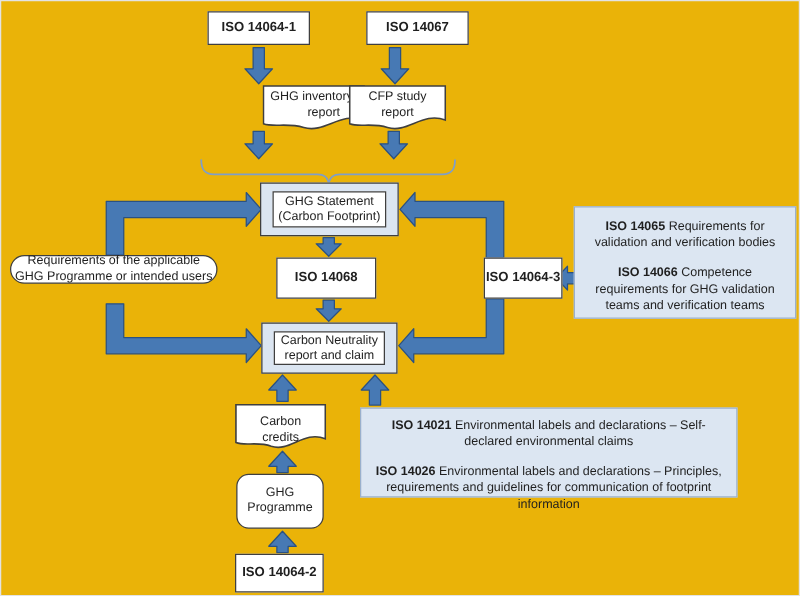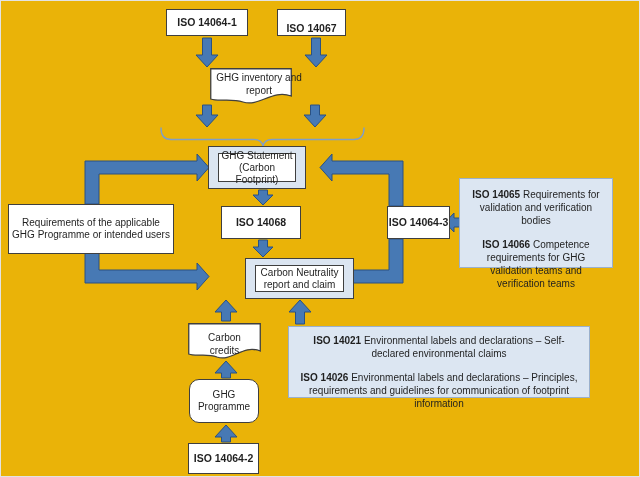--- a/index.html
+++ b/index.html
@@ -75,55 +75,61 @@
 
     <polygon class="arrow" points="225,299 236,311 229.5,311 229.5,320 220.5,320 220.5,311 214,311"></polygon>
     <polygon class="arrow" points="299,299 310,311 303.5,311 303.5,323 294.5,323 294.5,311 288,311"></polygon>
     <polygon class="arrow" points="225,360 236,372 229.5,372 229.5,377 220.5,377 220.5,372 214,372"></polygon>
     <polygon class="arrow" points="225,424 236,436 229.5,436 229.5,441 220.5,441 220.5,436 214,436"></polygon>
   </svg>
 
   <div class="node iso" style="left:165px;top:8px;width:82px;height:27px;">
     <span>ISO 14064-1</span>
   </div>
-  <div class="node iso" style="left:276px;top:8px;width:69px;height:27px;align-items:flex-end;">
+  <div class="node iso" style="left:292px;top:8px;width:82px;height:27px;">
     <span>ISO 14067</span>
   </div>
 
   <div class="doc" style="left:165px;top:67px;width:98px;height:38px;margin-left:44px;">
     <svg width="82" height="38" viewBox="0 0 82 38">
       <path class="docpath" d="M0.75,0.75 H81.25 V28 C62,21 50,39 33,34 C20,30 9,34 0.75,31 Z"></path>
     </svg>
     <span class="doclabel">GHG inventory and report</span>
   </div>
+  <div class="doc" style="left:278px;top:67px;width:78px;height:38px;">
+    <svg width="78" height="38" viewBox="0 0 78 38">
+      <path class="docpath" d="M0.75,0.75 H77.25 V28 C59,21 47,39 31,34 C19,30 8,34 0.75,31 Z"></path>
+    </svg>
+    <span class="doclabel">CFP study report</span>
+  </div>
 
-  <div class="hlbox" style="left:207px;top:145px;width:98px;height:43px;">
+  <div class="hlbox" style="left:207px;top:145px;width:111px;height:43px;">
     <div class="hlinner">
       <span>GHG Statement (Carbon Footprint)</span>
     </div>
   </div>
 
   <div class="node iso" style="left:220px;top:205px;width:80px;height:33px;text-align:right;">
     <span>ISO 14068</span>
   </div>
 
-  <div class="node plain" style="left:7px;top:203px;width:166px;height:50px;padding:0 2px;">
+  <div class="node plain" style="left:7px;top:203px;width:166px;height:23px;padding:0 2px;border-radius:13px;">
     <span>Requirements of the applicable GHG Programme or intended users</span>
   </div>
 
   <div class="node iso" style="left:358px;top:205px;width:63px;height:33px;margin-left:28px;">
     <span>ISO 14064-3</span>
   </div>
 
-  <div class="panel" style="left:458px;top:177px;width:154px;height:90px;padding:9px 6px;">
+  <div class="panel" style="left:458px;top:164px;width:178px;height:90px;padding:9px 6px;">
     <p><b>ISO 14065</b> <span>Requirements for validation and verification bodies</span></p>
     <p><b>ISO 14066</b> <span>Competence requirements for GHG validation teams and verification teams</span></p>
   </div>
 
-  <div class="hlbox" style="left:208px;top:257px;width:109px;height:41px;margin-left:36px;">
+  <div class="hlbox" style="left:208px;top:257px;width:109px;height:41px;">
     <div class="hlinner">
       <span>Carbon Neutrality report and claim</span>
     </div>
   </div>
 
   <div class="panel" style="left:287px;top:325px;width:302px;height:72px;padding:7px 8px;">
     <p><b>ISO 14021</b> <span>Environmental labels and declarations – Self-declared environmental claims</span></p>
     <p><b>ISO 14026</b> <span>Environmental labels and declarations – Principles, requirements and guidelines for communication of footprint information</span></p>
   </div>
 

